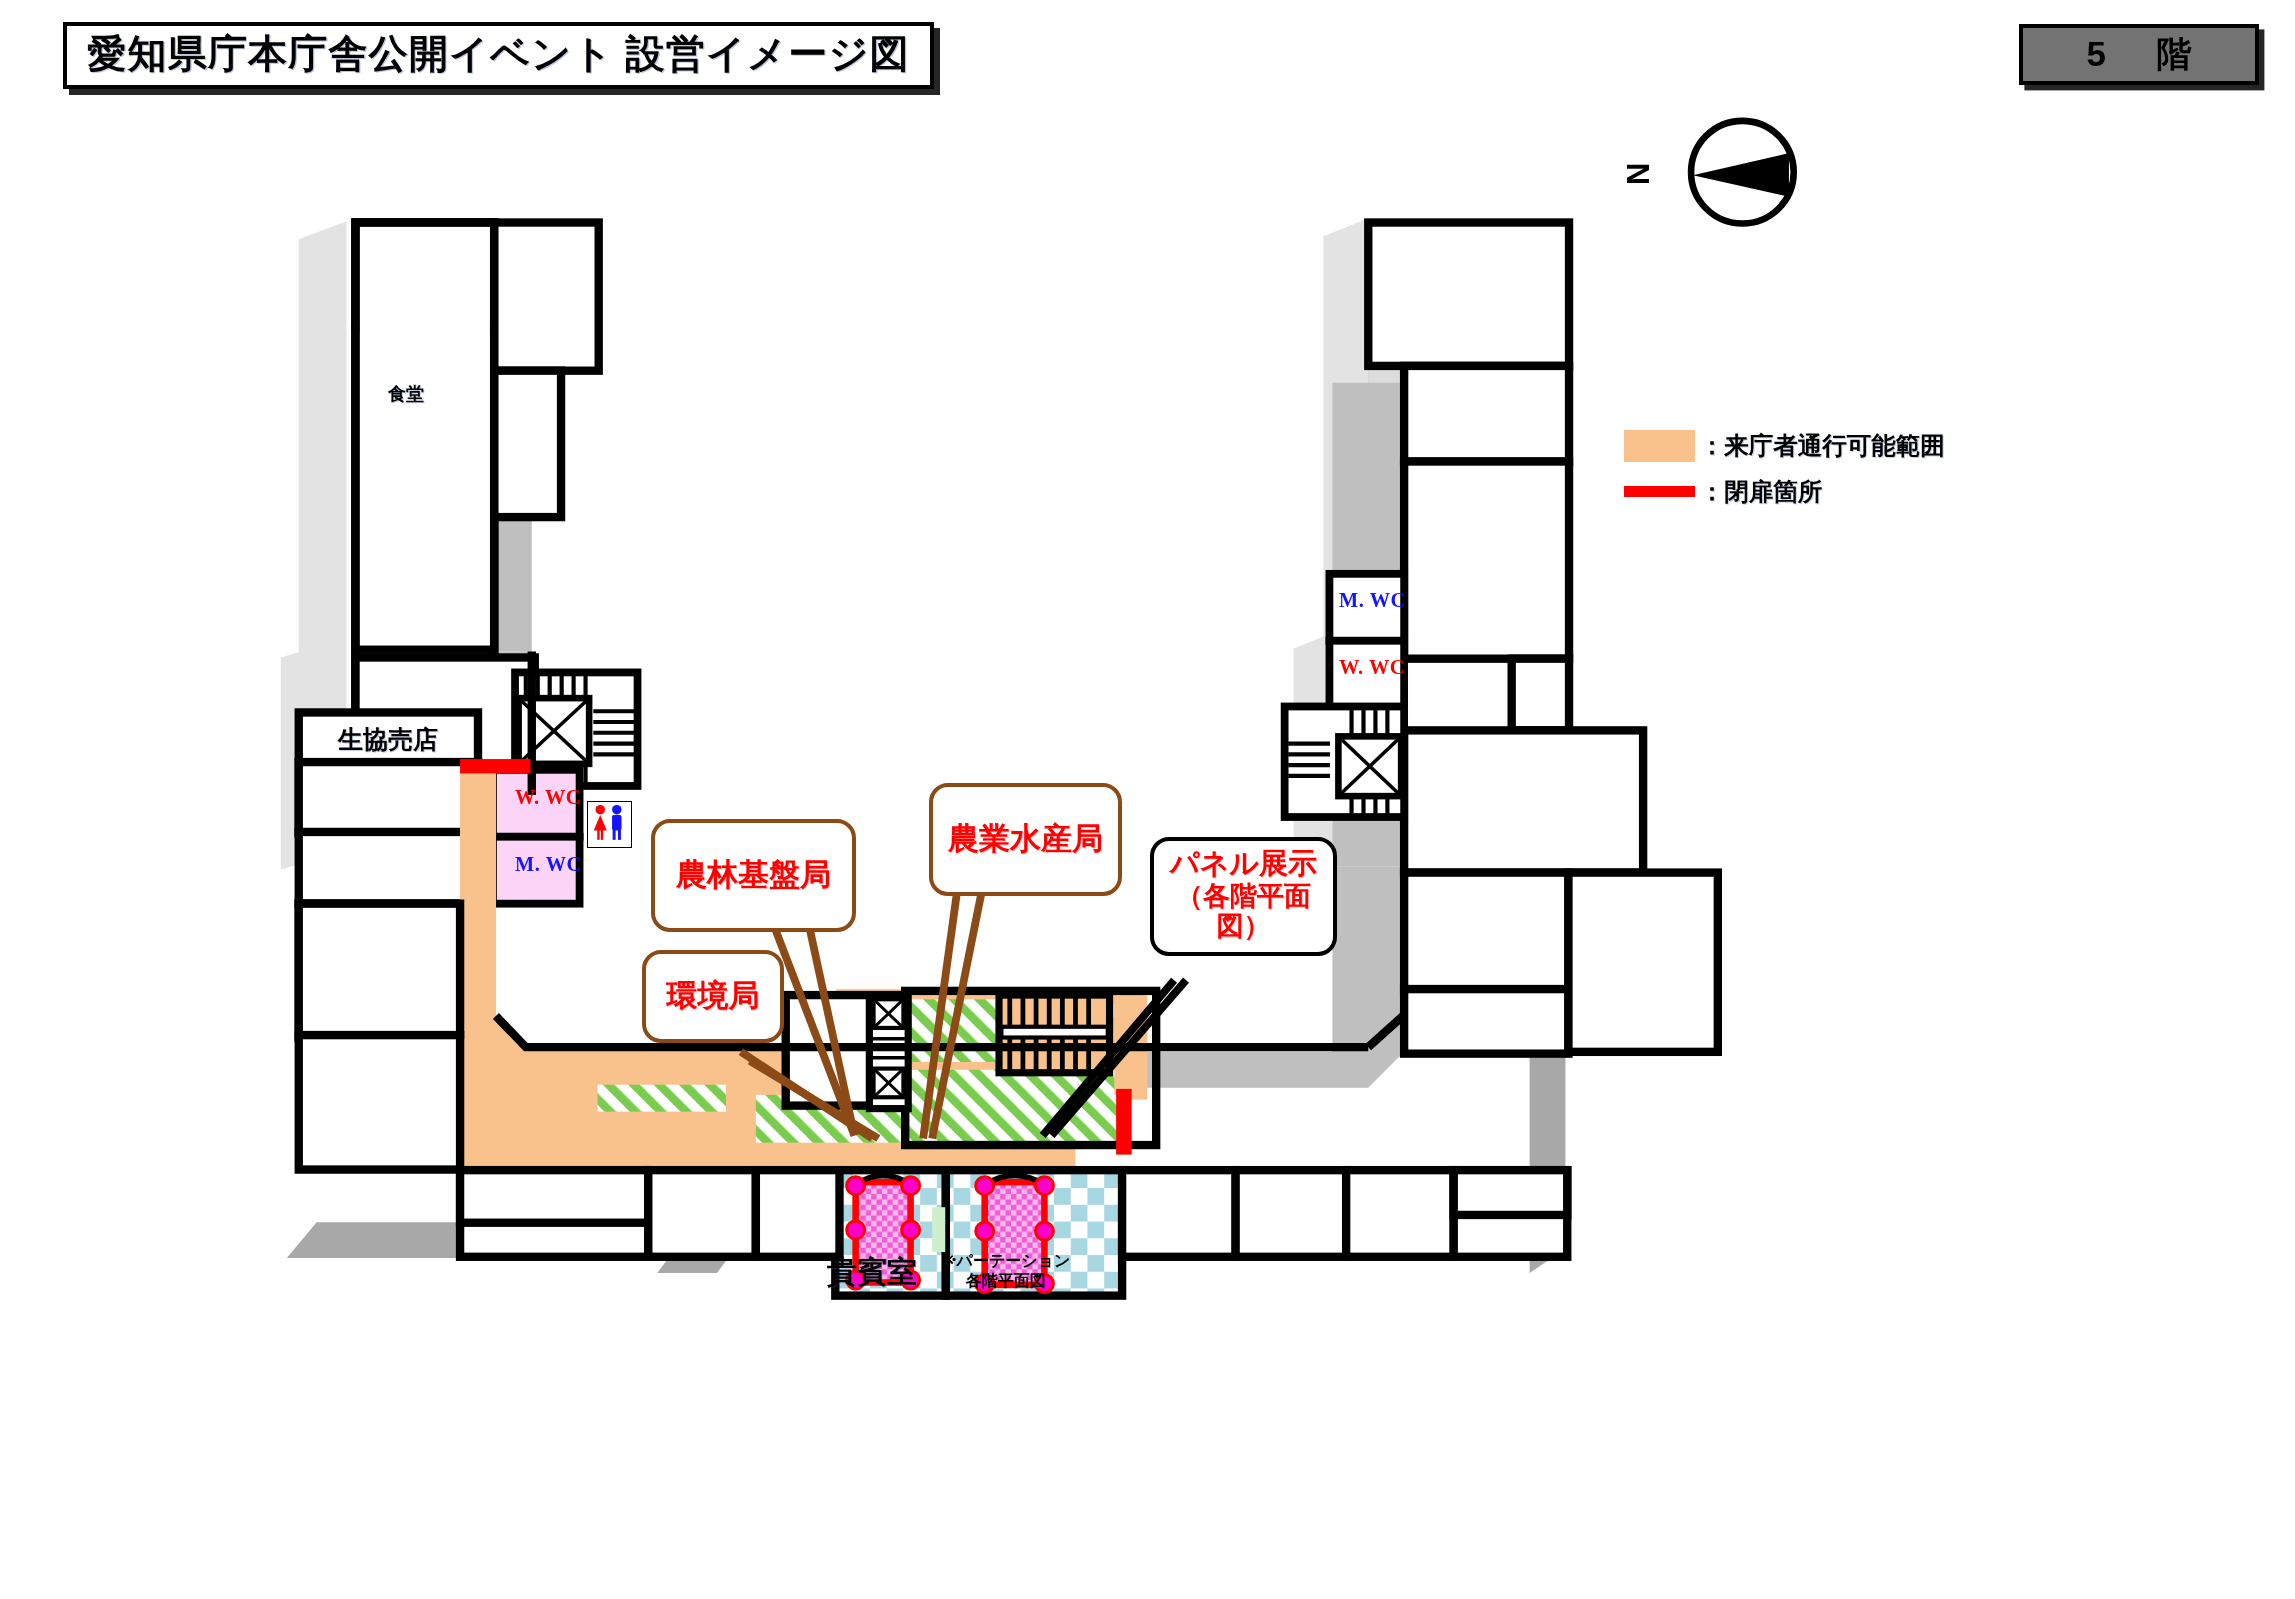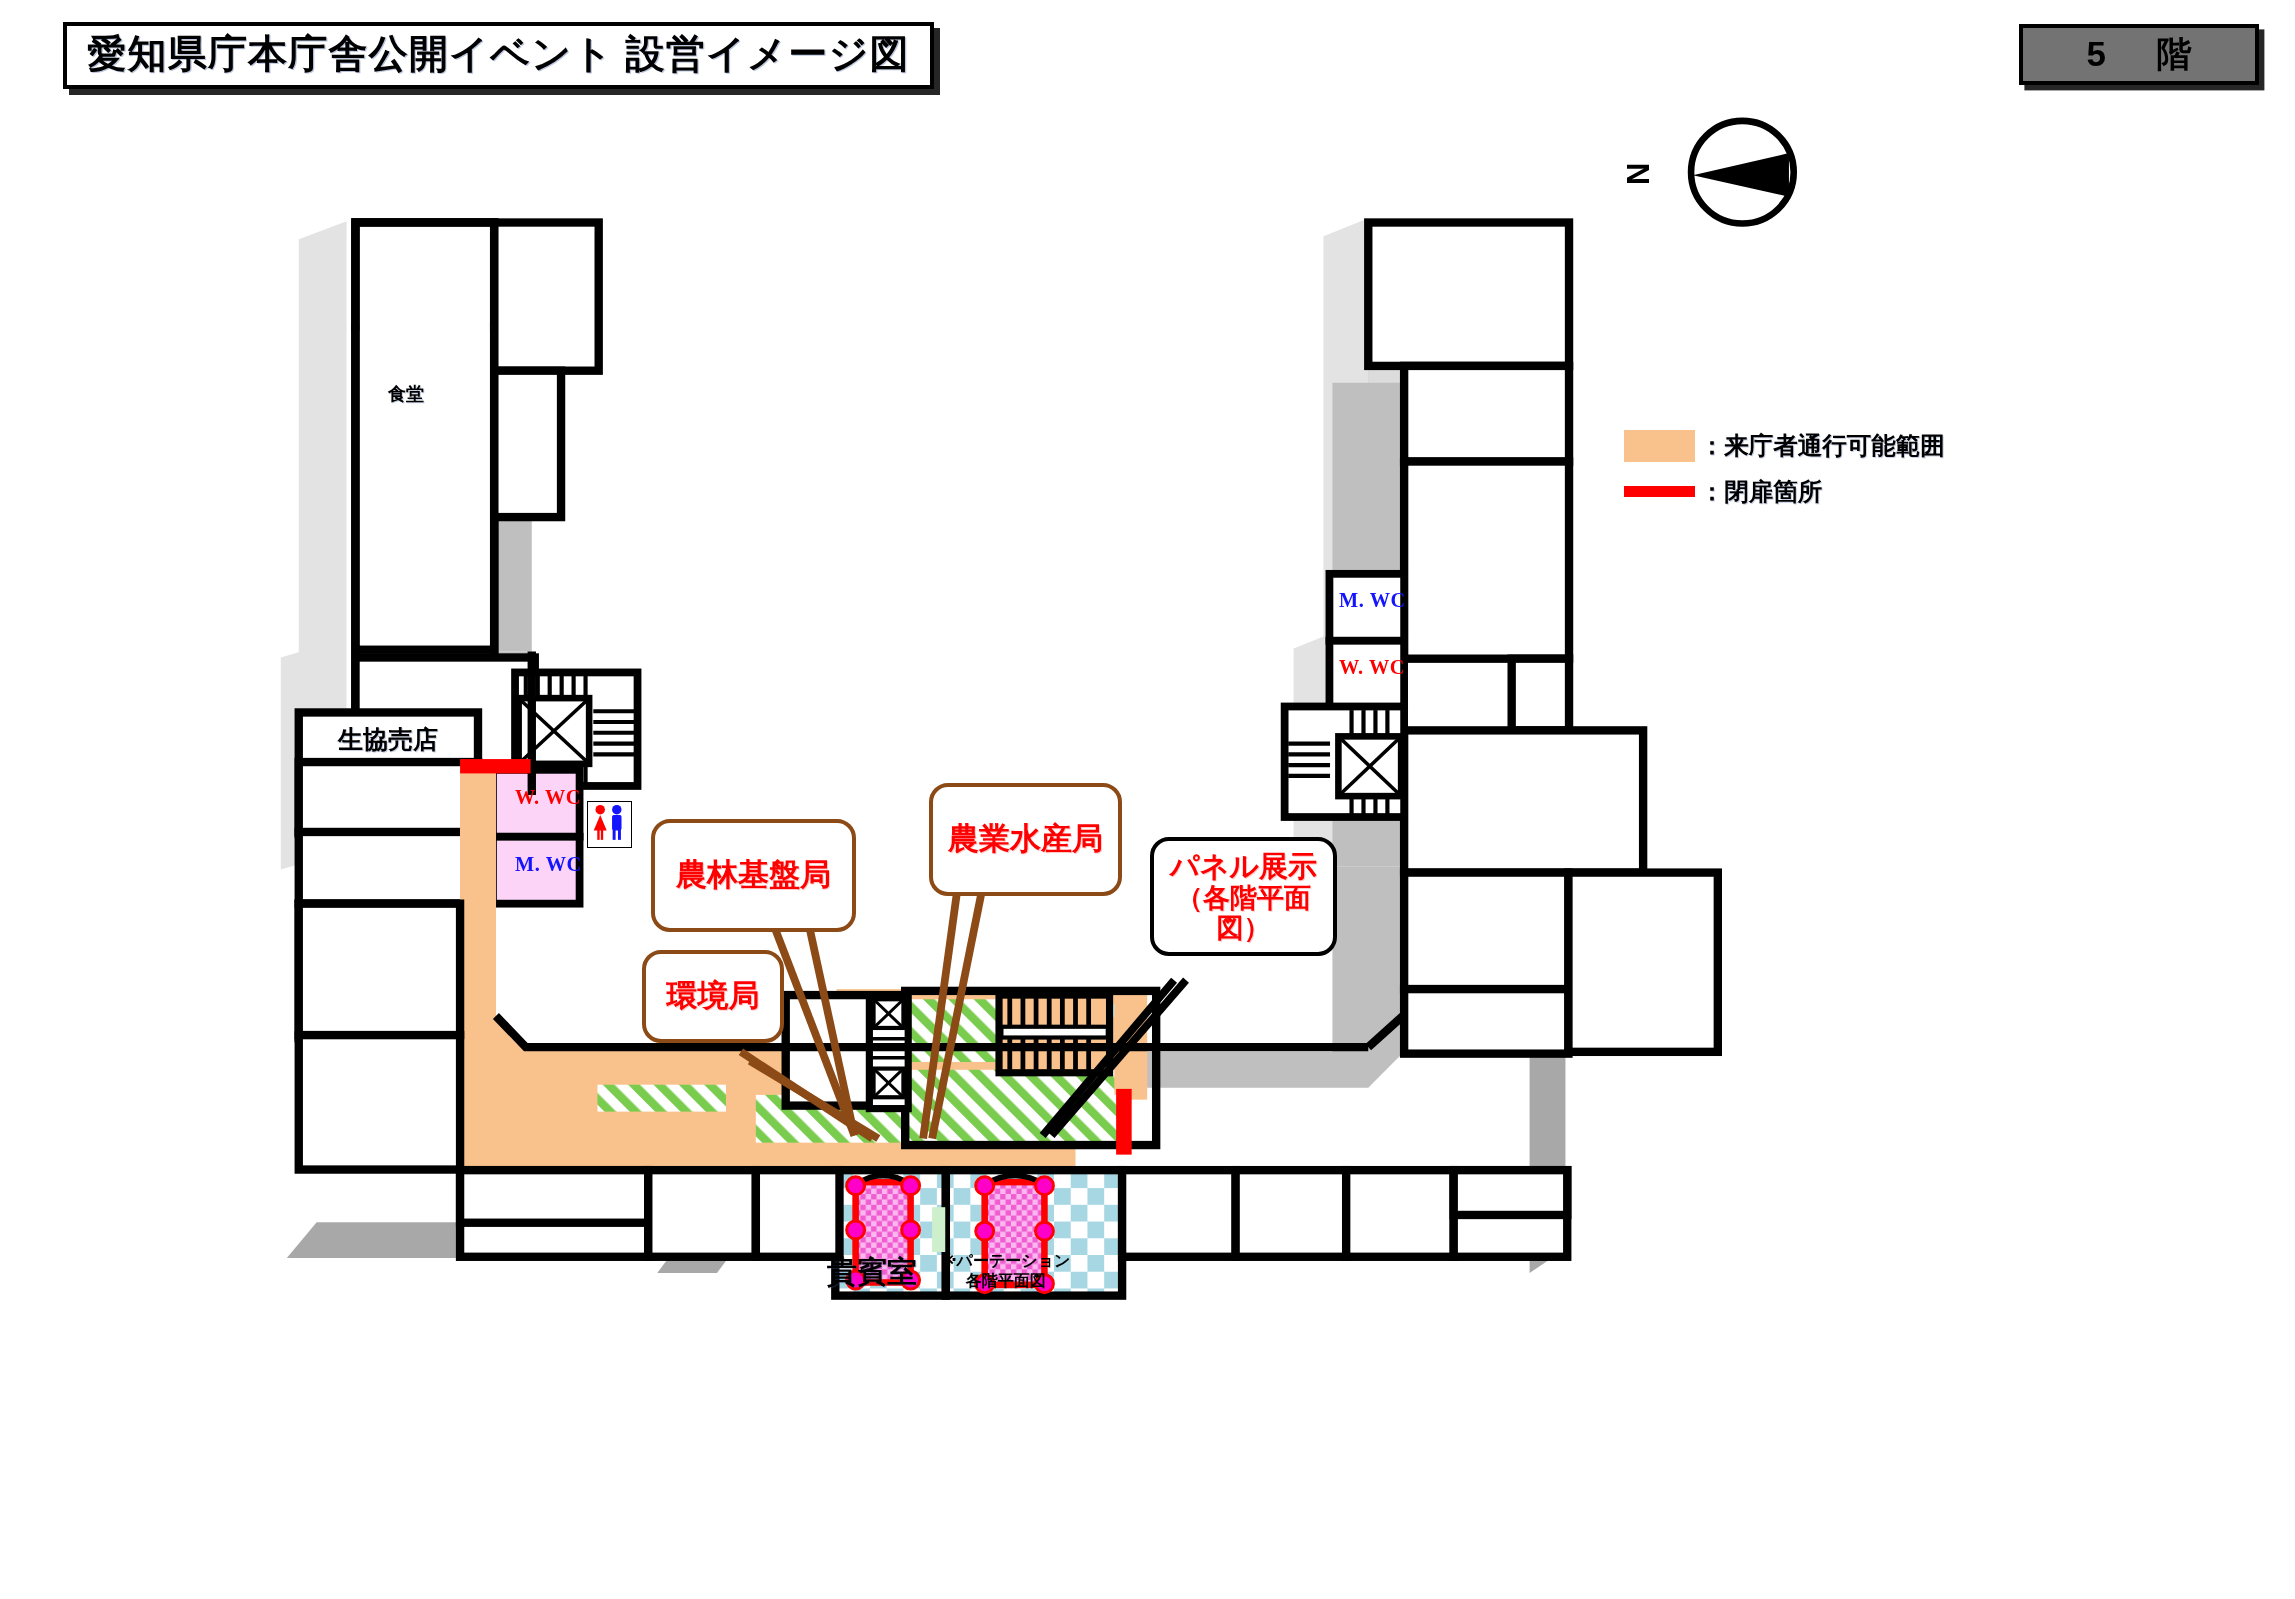--- a/index.html
+++ b/index.html
@@ -48,21 +48,21 @@
 
   .wclbl{position:absolute;font-family:"Liberation Serif","DejaVu Serif",serif;
      font-size:20.3px;font-weight:600;white-space:nowrap;letter-spacing:0.6px;}
   .wc-w{color:#FF0000;}
   .wc-m{color:#1414FF;}
 
   
   .callout{position:absolute;border:4.2px solid #8C4A16;border-radius:19px;
      background:#fff;display:flex;align-items:center;justify-content:center;
      flex-direction:column;text-align:center;}
-  .callout.black{border-color:#000;}
+  .callout.black{border-color:#000;font-family:Liberation Mono, monospace;}
   .callout span{color:#FF0000;font-weight:bold;line-height:1.12;
      text-shadow:0.9px 0.9px 0 rgba(255,140,140,.45);}
 
   .note{position:absolute;font-size:16px;font-weight:bold;color:#000;
      text-align:center;line-height:1.22;white-space:nowrap;}
   .wcicon{position:absolute;border:1.8px solid #000;background:#fff;}
 </style>
 </head>
 <body>
 

